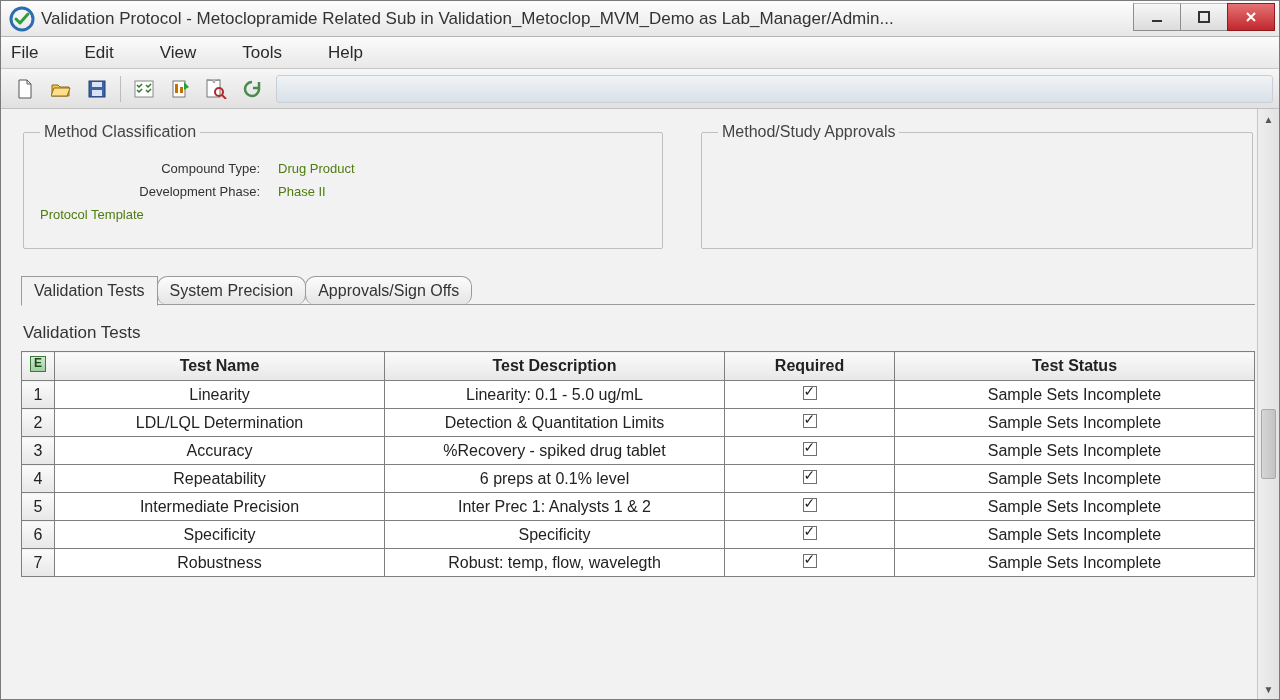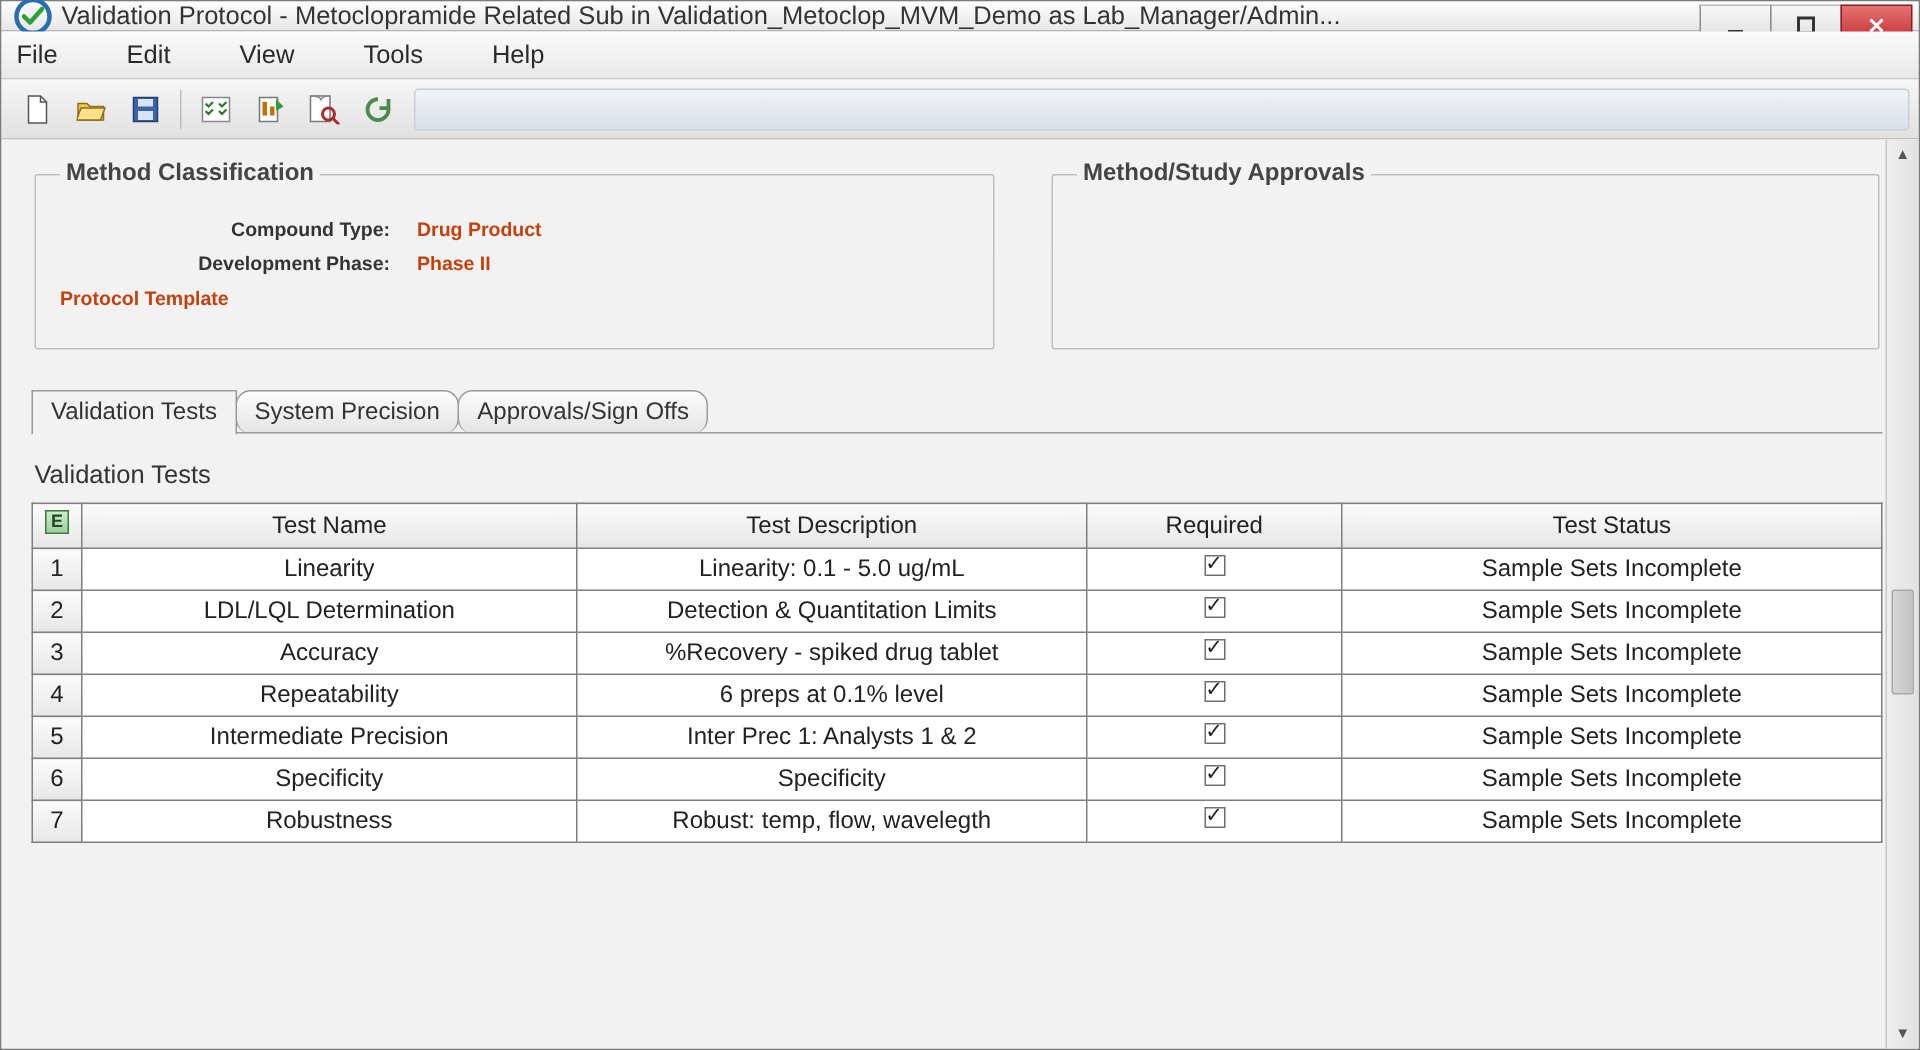--- a/index.html
+++ b/index.html
@@ -1,19 +1,19 @@
 <!DOCTYPE html>
 <html><head>
 <meta charset="utf-8">
 <style>
   * { box-sizing: border-box; }
   html, body { margin:0; padding:0; font-family: Tahoma, Arial, sans-serif; font-size:14px; color:#222; background:#fff; }
   .window { width:1280px; height:700px; border:1px solid #7a7a7a; display:flex; flex-direction:column; background:#f2f2f2; }
   
-  .titlebar { height:20px; display:flex; align-items:center; background:linear-gradient(to bottom,#fdfdfd,#e7e7e7); border-bottom:1px solid #b5b5b5; }
+  .titlebar { height:36px; display:flex; align-items:center; background:linear-gradient(to bottom,#fdfdfd,#e7e7e7); border-bottom:1px solid #b5b5b5; }
   .titlebar .app-icon { width:26px; height:26px; margin:0 6px 0 8px; }
   .titlebar .title { flex:1; font-size:17px; color:#333; white-space:nowrap; overflow:hidden; }
   .winbtns { display:flex; height:100%; }
   .winbtn { width:48px; height:28px; margin-top:2px; border:1px solid #8d8d8d; border-top-color:#bcbcbc; background:linear-gradient(to bottom,#f7f7f7,#dcdcdc); display:flex; align-items:center; justify-content:center; font-size:14px; color:#333; }
   .winbtn + .winbtn { margin-left:-1px; }
   .winbtn.close { background:linear-gradient(to bottom,#e57373,#c1272d); color:#fff; border-color:#8f1b20; margin-right:4px; font-weight:bold; }
   
   .menubar { height:32px; display:flex; align-items:center; padding:0 10px; background:linear-gradient(to bottom,#fbfbfb,#e8e8e8); border-bottom:1px solid #c7c7c7; font-size:17px; color:#2a2a2a;gap:24px; }
   .menubar span { margin-right:22px; cursor:default; }
   
@@ -24,39 +24,39 @@
   
   .client { flex:1; position:relative; background:#f2f2f2; overflow:hidden; }
   .scrollpane { position:absolute; inset:0; padding:14px 24px 10px 20px; overflow:hidden; }
   .vscroll { position:absolute; top:0; right:0; bottom:0; width:22px; background:linear-gradient(to right,#eee,#e2e2e2); border-left:1px solid #c6c6c6; }
   .vscroll .arrow { position:absolute; left:0; right:0; height:20px; display:flex; align-items:center; justify-content:center; font-size:10px; color:#555; }
   .vscroll .arrow.up { top:0; }
   .vscroll .arrow.down { bottom:0; }
   .vscroll .thumb { position:absolute; left:3px; right:3px; top:300px; height:70px; background:linear-gradient(to right,#d6d6d6,#c3c3c3); border:1px solid #a9a9a9; border-radius:2px; }
   
   .row-fieldsets { display:flex; gap:34px; }
-  fieldset { border:1px solid #bfbfbf; border-radius:2px; padding:12px 18px 18px 16px; background:#f2f2f2;font-weight:bold; }
+  fieldset { border:1px solid #bfbfbf; border-radius:2px; padding:12px 18px 18px 16px; background:#f2f2f2; }
   legend { font-size:16px; color:#444; padding:0 4px; }
   .fs-left { flex:0 0 640px; }
   .fs-right { flex:1; }
   .kv-row { display:flex; align-items:center; margin:8px 0; font-size:13px; }
   .kv-row .label { width:220px; text-align:right; margin-right:18px; color:#333; }
-  .kv-row .value { color:#c2410c; }
+  .kv-row .value { color:#4d7c0f; }
   
   .tabstrip { margin-top:26px; display:flex; align-items:flex-end; height:30px; position:relative; }
   .tabstrip::after { content:""; position:absolute; left:0; right:0; bottom:0; height:1px; background:#9a9a9a; }
   .tab { padding:5px 12px 5px 12px; font-size:16px; color:#333; border:1px solid #9a9a9a; border-bottom:none; background:linear-gradient(to bottom,#fcfcfc,#e4e4e4); position:relative; margin-right:0px; }
   .tab + .tab { margin-left:-1px;border-radius:10px; }
   .tab.active { background:#f2f2f2; z-index:2; border-bottom:1px solid #f2f2f2; margin-bottom:-1px; }
   .tabpanel { padding-top:14px; }
   .panel-title { font-size:17px; color:#333; margin:4px 0 8px 2px; }
   
   table.grid { width:100%; border-collapse:collapse; background:#fff; }
   table.grid th, table.grid td { border:1px solid #7f7f7f; padding:4px 8px; font-size:16px; text-align:center; height:28px; }
-  table.grid th { background:linear-gradient(to bottom,#fbfbfb,#e7e7e7); font-weight:normal; text-align:center; }
+  table.grid th { background:linear-gradient(to bottom,#fbfbfb,#e7e7e7); font-weight:bold; text-align:center; }
   table.grid th.rownum, table.grid td.rownum { width:26px; text-align:center; background:linear-gradient(to bottom,#fbfbfb,#e7e7e7); }
   table.grid td.center { text-align:center; }
   .chk { display:inline-block; width:14px; height:14px; border:1px solid #6f6f6f; background:#fff; position:relative; }
   .chk.checked::after { content:"✓"; position:absolute; top:-4px; left:0; font-size:14px; color:#222; }
   .hdr-icon { display:inline-block; width:16px; height:16px; border:1px solid #3a7a3a; background:linear-gradient(to bottom,#cfe9cf,#9fcf9f); position:relative; }
   .hdr-icon::after { content:"E"; position:absolute; top:-1px; left:3px; font-size:12px; font-weight:bold; color:#1c4a1c; }
   svg { display:block; }
 </style>
 </head>
 <body>

